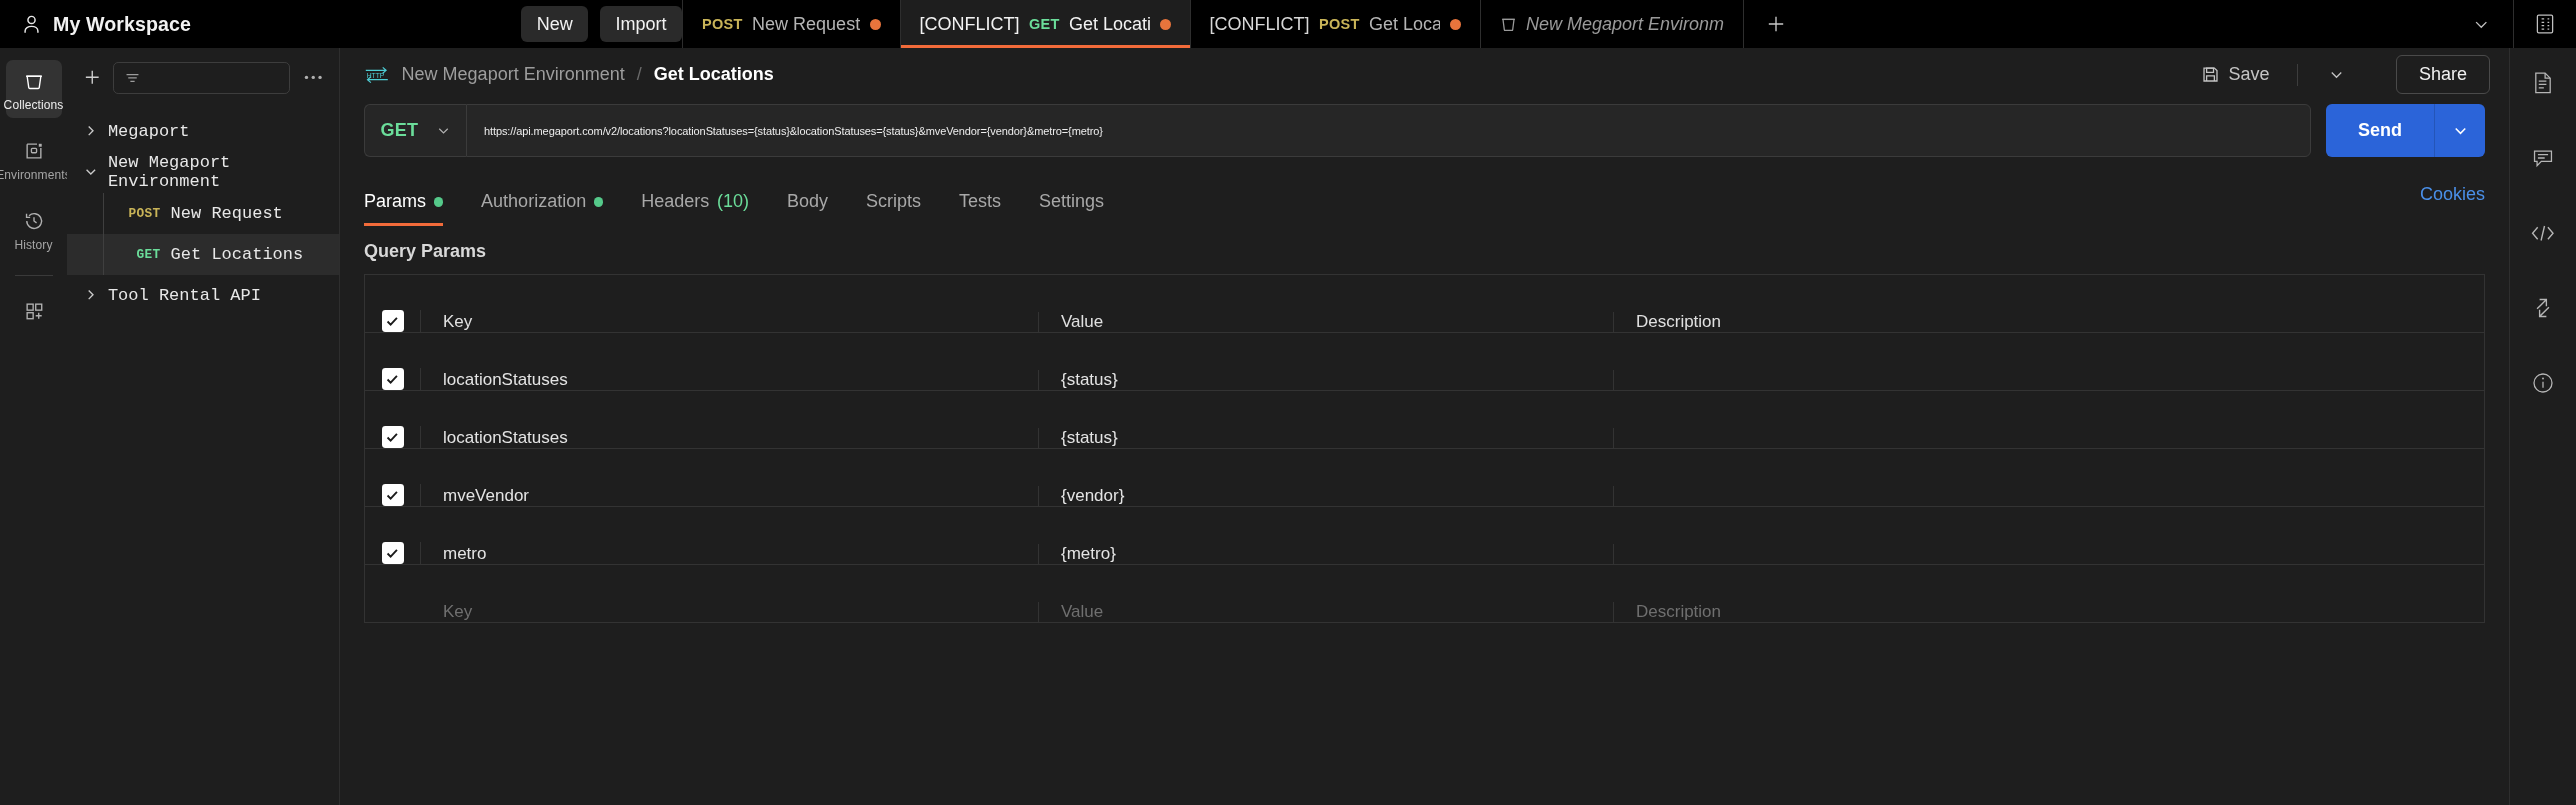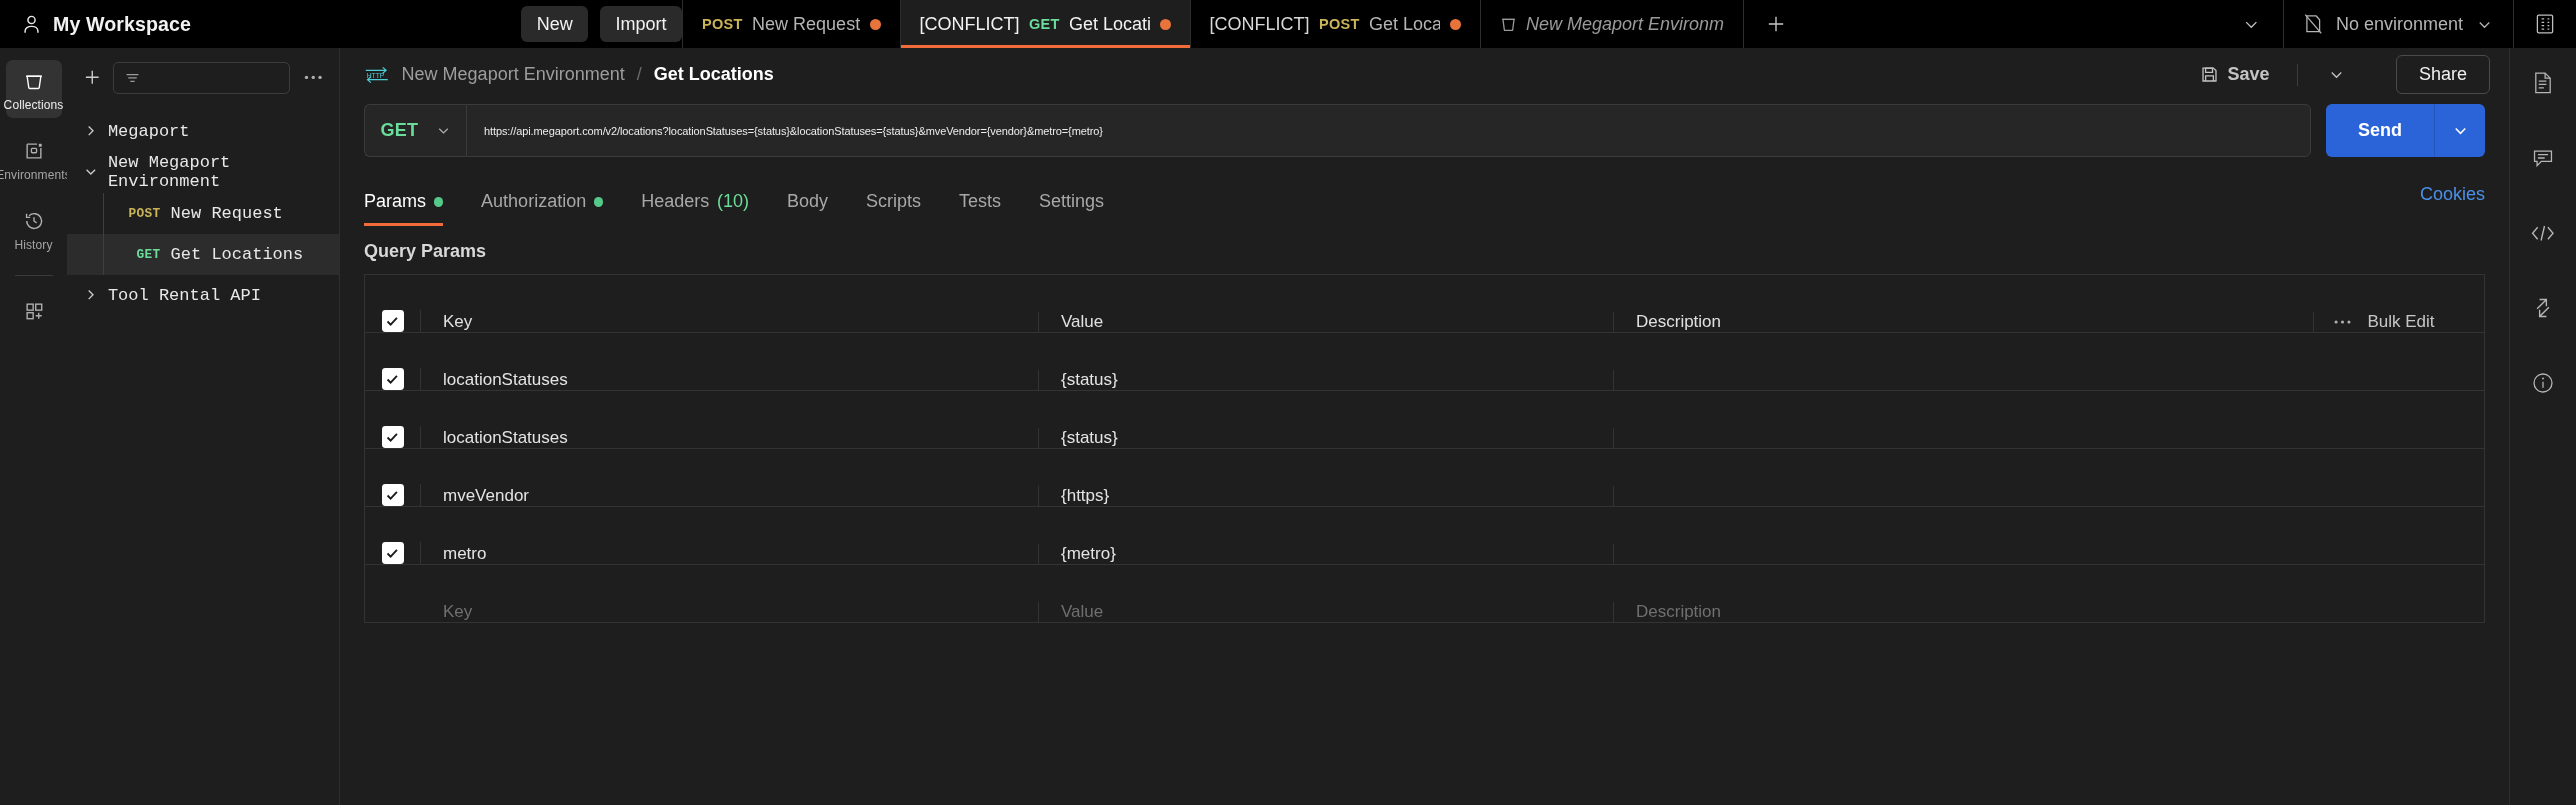--- a/index.html
+++ b/index.html
@@ -81,21 +81,21 @@
   .tleaf .lname { font-size: 17px; color: #e8e8e8; margin-left: 10.2px; }
   .caret { width: 17px; flex: 0 0 17px; display: flex; align-items: center; justify-content: center; }
 
   
   .main { flex: 1; min-width: 0; display: flex; flex-direction: column; background: #1e1e1e; }
   .crumbbar { height: 53px; display: flex; align-items: center; padding: 0 19px 0 24px; gap: 12px; }
   .crumb-parent { font-size: 18px; color: #9d9d9d; cursor: pointer; }
   .crumb-sep { font-size: 18px; color: #6a6a6a; }
   .crumb-cur { font-size: 18px; color: #ffffff; font-weight: 700; cursor: pointer; }
   .crumb-spacer { flex: 1; }
-  .save-btn { display: flex; align-items: center; gap: 8.5px; font-size: 18px; color: #c4c4c4; cursor: pointer; padding: 5.1px 8.5px; font-weight: bold; }
+  .save-btn { display: flex; align-items: center; gap: 8.5px; font-size: 18px; color: #c4c4c4; cursor: pointer; padding: 5.1px 8.5px; }
   .vdiv { width: 0.9px; height: 22px; background: #3d3d3d; margin: 0 6.8px; }
   .save-chev { cursor: pointer; padding: 5.1px 10.2px; display: flex; align-items: center; }
   .share-btn { border: 0.9px solid #4a4a4a; border-radius: 6px; padding: 7.7px 22px; font-size: 18px; color: #f0f0f0; cursor: pointer; background: transparent; font-family: inherit; margin-left: 28px; }
 
   .urlrow { display: flex; align-items: center; padding: 0 24px; gap: 0; margin-top: 3.4px; }
   .methodbox {
     height: 53px; width: 102px; flex: 0 0 102px; background: #262626; border: 0.9px solid #3b3b3b; border-right: none;
     border-radius: 6px 0 0 6px; display: flex; align-items: center; justify-content: space-between; padding: 0 13.7px 0 15.4px; cursor: pointer;
   }
   .method-txt { font-size: 18px; font-weight: 700; color: #6bdd9a; letter-spacing: 0.3px; }
@@ -199,34 +199,20 @@
 
       <div class="tabstrip-spacer"></div>
 
       <div class="chev-tabs">
         <svg width="20.5" height="20.5" viewBox="0 0 24 24" fill="none" stroke="#c0c0c0" stroke-width="1.6">
           <path d="M6 9.5 12 15.5 18 9.5"></path>
         </svg>
       </div>
     </div>
 
-    <div class="env-area">
-      <span>
-        <svg width="20.5" height="22" viewBox="0 0 24 26" fill="none" stroke="#b4b4b4" stroke-width="1.5">
-          <path d="M4.5 3.5h11l4 4.5v14h-15z"></path>
-            <path d="M2.5 2 21.5 24"></path>
-        </svg>
-      </span>
-      <span class="env-label">No environment</span>
-      <span>
-        <svg width="19" height="19" viewBox="0 0 24 24" fill="none" stroke="#b4b4b4" stroke-width="1.6">
-          <path d="M6 9.5 12 15.5 18 9.5"></path>
-        </svg>
-      </span>
-    </div>
 
     <div class="topbar-right-icon">
       <svg width="22" height="24" viewBox="0 0 26 28" fill="none" stroke="#c0c0c0" stroke-width="1.5">
         <rect x="4" y="3.5" width="18" height="21" rx="1.6"></rect>
         <path d="M9 8h3M9 12h3M9 16h3M9 20h3M16 8h2M16 12h2M16 16h2M16 20h2"></path>
       </svg>
     </div>
   </div>
 
   <div class="body">
@@ -438,30 +424,20 @@
           </div>
           <div class="c-key">
             <span class="cell-txt">Key</span>
           </div>
           <div class="c-val">
             <span class="cell-txt">Value</span>
           </div>
           <div class="c-desc">
             <span class="cell-txt">Description</span>
           </div>
-          <div class="bulk">
-            <span class="dots-ic">
-              <svg width="19" height="6" viewBox="0 0 22 7" fill="#b0b0b0">
-                <circle cx="3.5" cy="3.5" r="1.8"></circle>
-                  <circle cx="11" cy="3.5" r="1.8"></circle>
-                  <circle cx="18.5" cy="3.5" r="1.8"></circle>
-              </svg>
-            </span>
-            <span class="bulk-txt">Bulk Edit</span>
-          </div>
         </div>
 
         <div class="trow">
           <div class="cb-cell">
             <span class="cbox">
               <svg width="14.5" height="14.5" viewBox="0 0 17 17" fill="none" stroke="#1a1a1a" stroke-width="2.2">
                   <path d="M3 8.8 6.6 12.4 14 4.6"></path>
                 </svg>
             </span>
           </div>
@@ -500,21 +476,21 @@
             <span class="cbox">
               <svg width="14.5" height="14.5" viewBox="0 0 17 17" fill="none" stroke="#1a1a1a" stroke-width="2.2">
                   <path d="M3 8.8 6.6 12.4 14 4.6"></path>
                 </svg>
             </span>
           </div>
           <div class="c-key">
             <span class="cell-txt">mveVendor</span>
           </div>
           <div class="c-val">
-            <span class="cell-txt">{https}</span>
+            <span class="cell-txt">{vendor}</span>
           </div>
           <div class="c-desc">
             <span class="cell-txt"></span>
           </div>
         </div>
 
         <div class="trow">
           <div class="cb-cell">
             <span class="cbox">
               <svg width="14.5" height="14.5" viewBox="0 0 17 17" fill="none" stroke="#1a1a1a" stroke-width="2.2">

